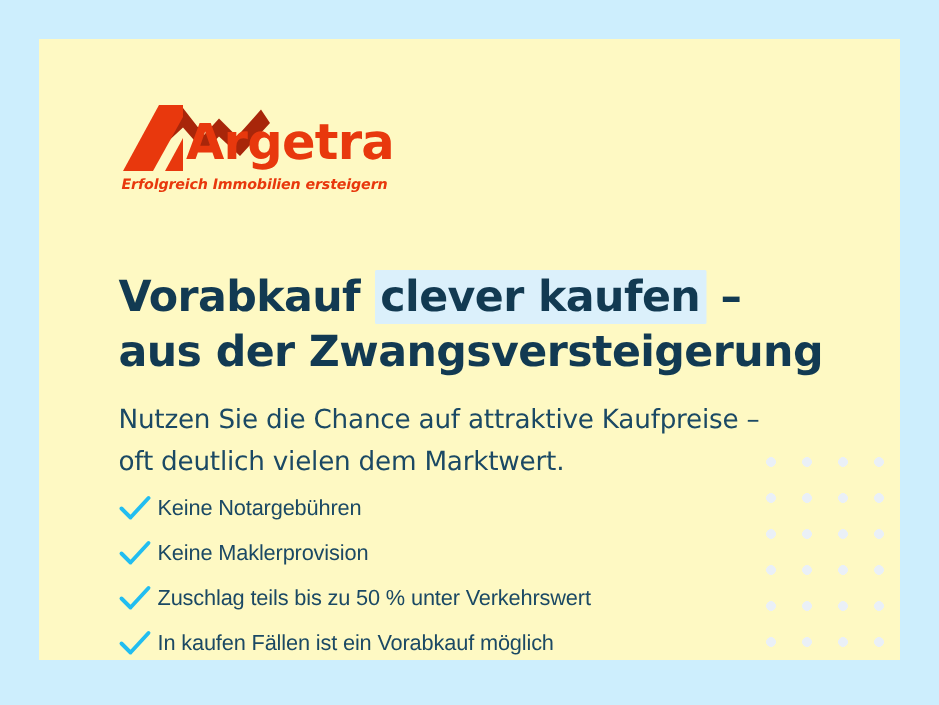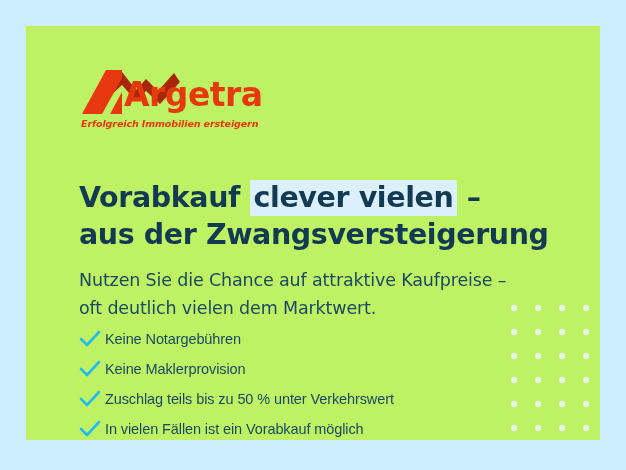--- a/index.html
+++ b/index.html
@@ -20,21 +20,21 @@
     overflow: hidden;
     box-sizing: border-box;
   }
 
   .card {
     position: absolute;
     left: 26px;
     top: 26px;
     width: 574px;
     height: 414px;
-    background: #bef264;
+    background: #fef9c3;
     overflow: hidden;
   }
 
   
   .dot-pattern {
     position: absolute;
     right: 0px;
     bottom: 0px;
     width: 104px;
     height: 150px;
@@ -170,21 +170,21 @@
           <path d="M2 46 L26 2 L42 2 L42 10 L22 46 Z" fill="#e8380d"></path>
           <path d="M30 46 L42 24 L42 46 Z" fill="#e8380d"></path>
         </svg>
       </div>
       <div class="logo-wordmark">Argetra</div>
       <div class="logo-tagline">Erfolgreich Immobilien ersteigern</div>
     </div>
 
 
     <h1 class="headline">
-      <span>Vorabkauf </span><span class="hl-mark">clever vielen</span><span> –</span><br>
+      <span>Vorabkauf </span><span class="hl-mark">clever kaufen</span><span> –</span><br>
       <span>aus der Zwangsversteigerung</span>
     </h1>
 
     <p class="subhead">
       <span>Nutzen Sie die Chance auf attraktive Kaufpreise –</span><br>
       <span>oft deutlich vielen dem Marktwert.</span>
     </p>
 
     <div class="bullets">
       <div class="bullet">
@@ -210,18 +210,18 @@
             </svg>
         </span>
         <span class="btext">Zuschlag teils bis zu 50 % unter Verkehrswert</span>
       </div>
       <div class="bullet">
         <span class="check">
           <svg width="22" height="18" viewBox="0 0 22 18">
               <path d="M2 9 L8 15 L20 2" fill="none" stroke="#22bdf0" stroke-width="2.6" stroke-linecap="round" stroke-linejoin="round"></path>
             </svg>
         </span>
-        <span class="btext">In vielen Fällen ist ein Vorabkauf möglich</span>
+        <span class="btext">In kaufen Fällen ist ein Vorabkauf möglich</span>
       </div>
     </div>
 
   </div>
 </div>
 
 </body></html>

